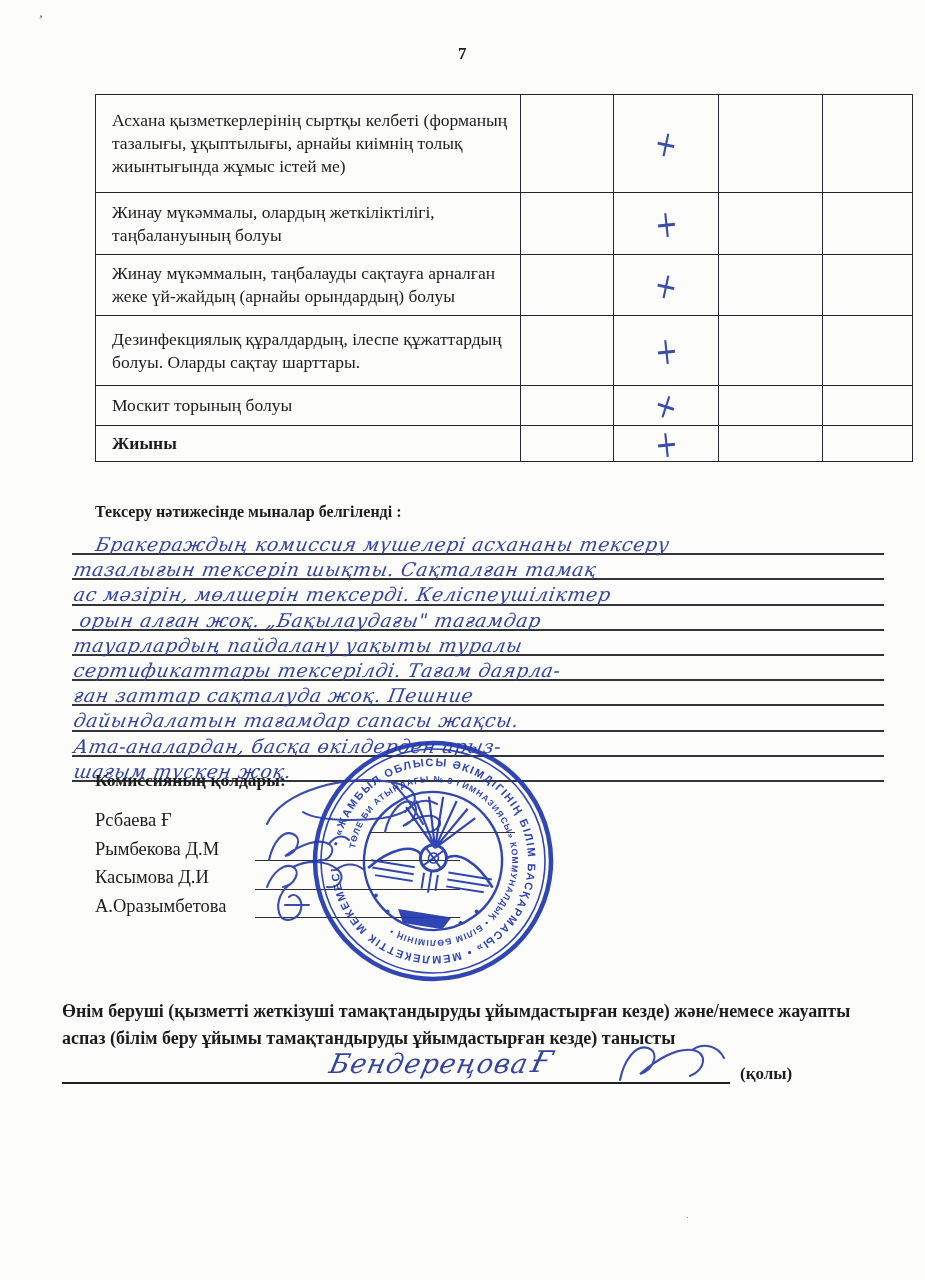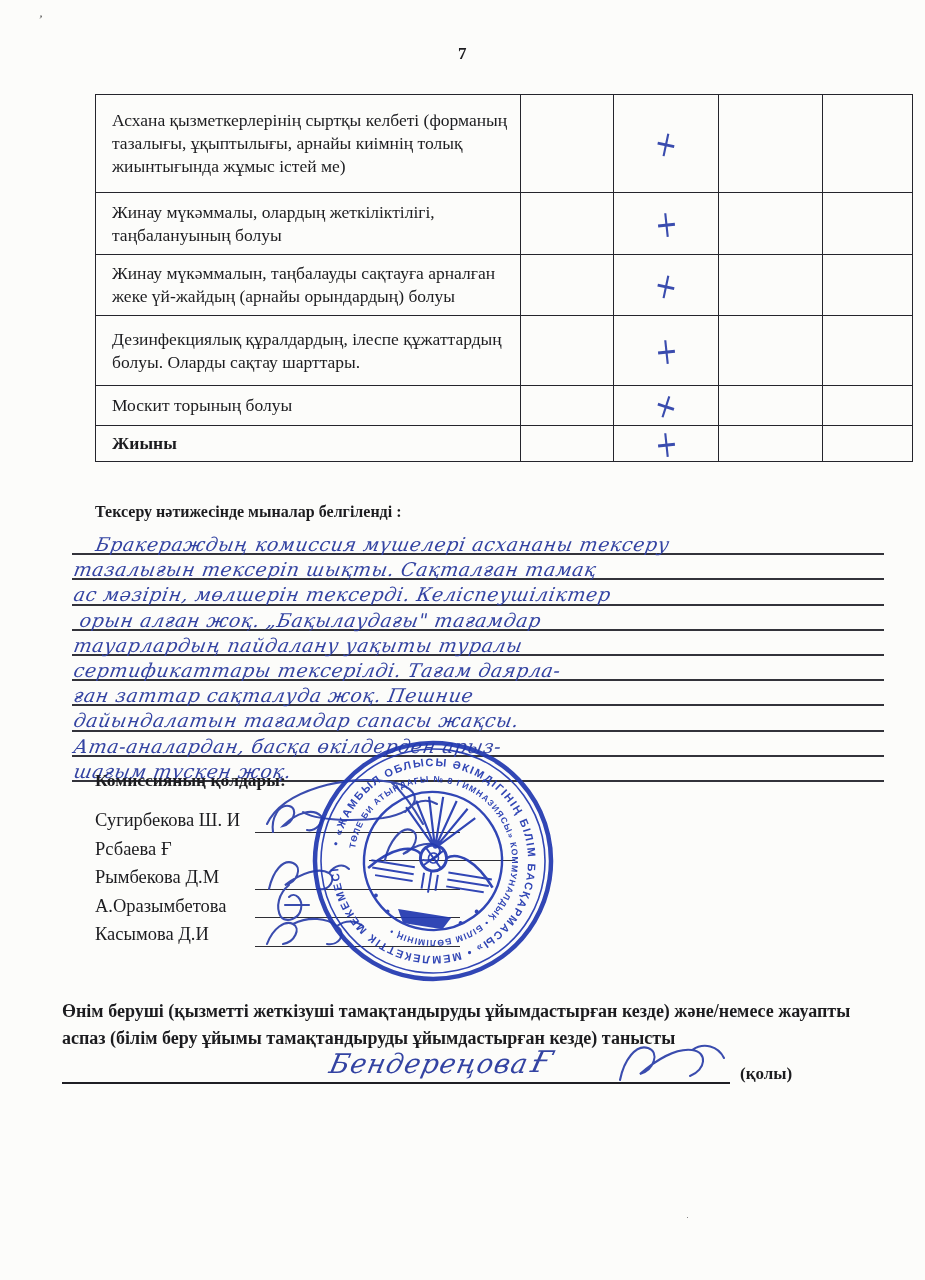--- a/index.html
+++ b/index.html
@@ -151,56 +151,48 @@
   </div>
 
   <div class="commission-heading">Комиссияның қолдары:</div>
 
   <svg class="big-flourish" width="200" height="70">
     <path class="sig-stroke" d="M12,52 C28,18 92,2 136,10 C170,16 168,40 128,46 C96,50 60,48 48,40 M136,10 C150,22 160,38 168,52 M150,40 c10,-12 22,-14 32,-8"></path>
   </svg>
 
   <div class="commission">
     <div class="member-row">
-      <span class="member-name">Сугирбекова Ш. И</span>
-      <span class="member-line">
-        <svg width="70" height="40">
-            <path class="sig-stroke" d="M10,34 C8,20 16,6 26,8 C36,10 30,26 20,28 C34,14 50,10 58,18 C62,24 52,34 44,32"></path>
-          </svg>
-      </span>
-    </div>
-    <div class="member-row">
       <span class="member-line" style="margin-left:160px">
         <svg width="70" height="42">
             <path class="sig-stroke" d="M8,36 C12,18 24,2 34,6 C44,10 38,26 26,30 C40,20 56,16 62,24 C66,30 56,38 46,36"></path>
           </svg>
       </span>
       <span class="member-name" style="order:-1">Рсбаева Ғ</span>
     </div>
     <div class="member-row">
       <span class="member-name">Рымбекова Д.М</span>
       <span class="member-line">
         <svg width="90" height="40">
             <path class="sig-stroke" d="M6,34 C10,16 20,4 30,8 C40,12 34,28 22,30 C38,18 56,12 66,18 C74,24 66,36 56,34 M66,18 c6,-8 14,-10 20,-4"></path>
           </svg>
       </span>
     </div>
     <div class="member-row">
+      <span class="member-name">Касымова Д.И</span>
+      <span class="member-line">
+        <svg width="110" height="40">
+            <path class="sig-stroke" d="M4,32 C10,16 22,8 30,12 C38,16 32,30 20,32 M30,12 C46,4 64,6 74,14 C84,22 76,34 64,32 M74,14 c8,-6 18,-6 26,0"></path>
+          </svg>
+      </span>
+    </div>
+    <div class="member-row">
       <span class="member-name">А.Оразымбетова</span>
       <span class="member-line">
         <svg width="60" height="44">
             <path class="sig-stroke" d="M26,6 C16,14 12,28 18,38 C24,44 36,40 38,30 C40,20 32,12 26,18 M22,26 h24"></path>
-          </svg>
-      </span>
-    </div>
-    <div class="member-row">
-      <span class="member-name">Касымова Д.И</span>
-      <span class="member-line">
-        <svg width="110" height="40">
-            <path class="sig-stroke" d="M4,32 C10,16 22,8 30,12 C38,16 32,30 20,32 M30,12 C46,4 64,6 74,14 C84,22 76,34 64,32 M74,14 c8,-6 18,-6 26,0"></path>
           </svg>
       </span>
     </div>
   </div>
 
   <div class="stamp">
     <svg viewBox="0 0 250 250">
       <g stroke="#2239b0" fill="none">
         <circle cx="125" cy="125" r="118" stroke-width="4.5"></circle>
         <circle cx="125" cy="125" r="112" stroke-width="1.6"></circle>

